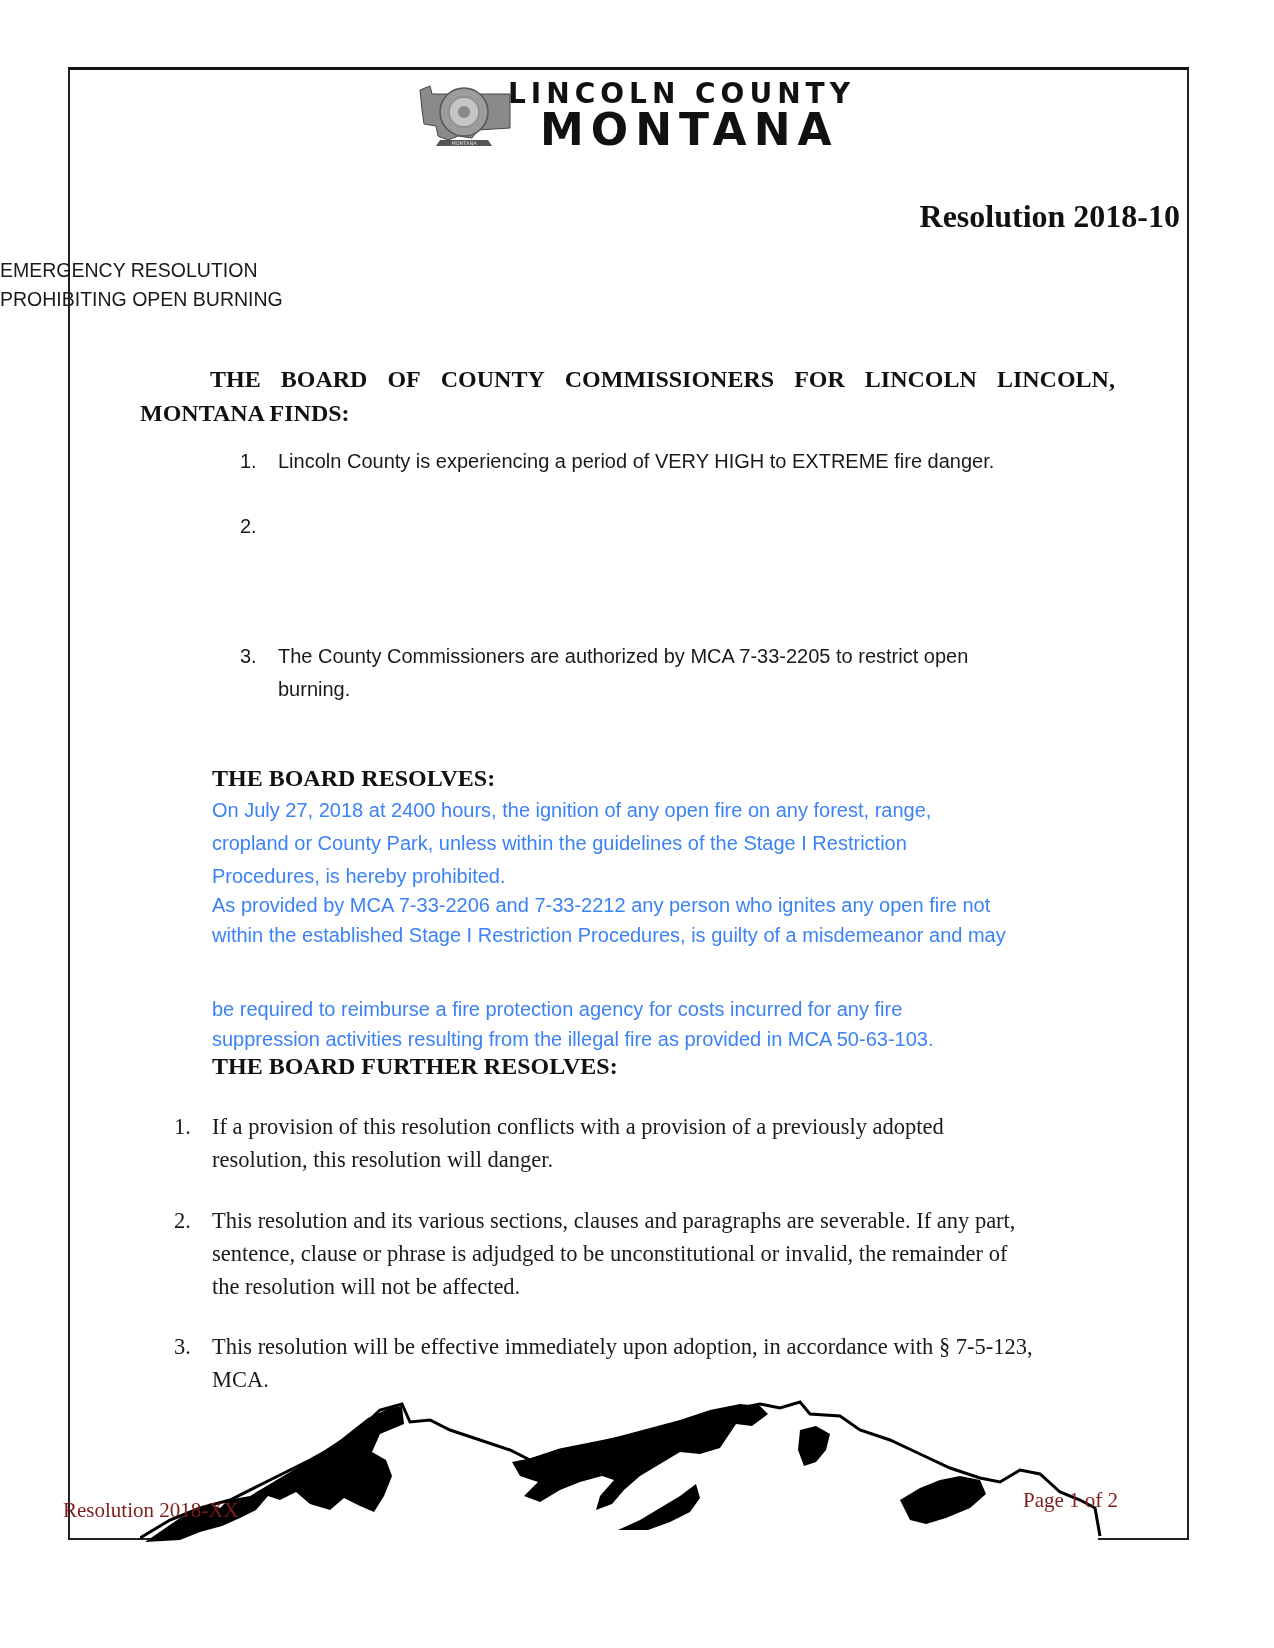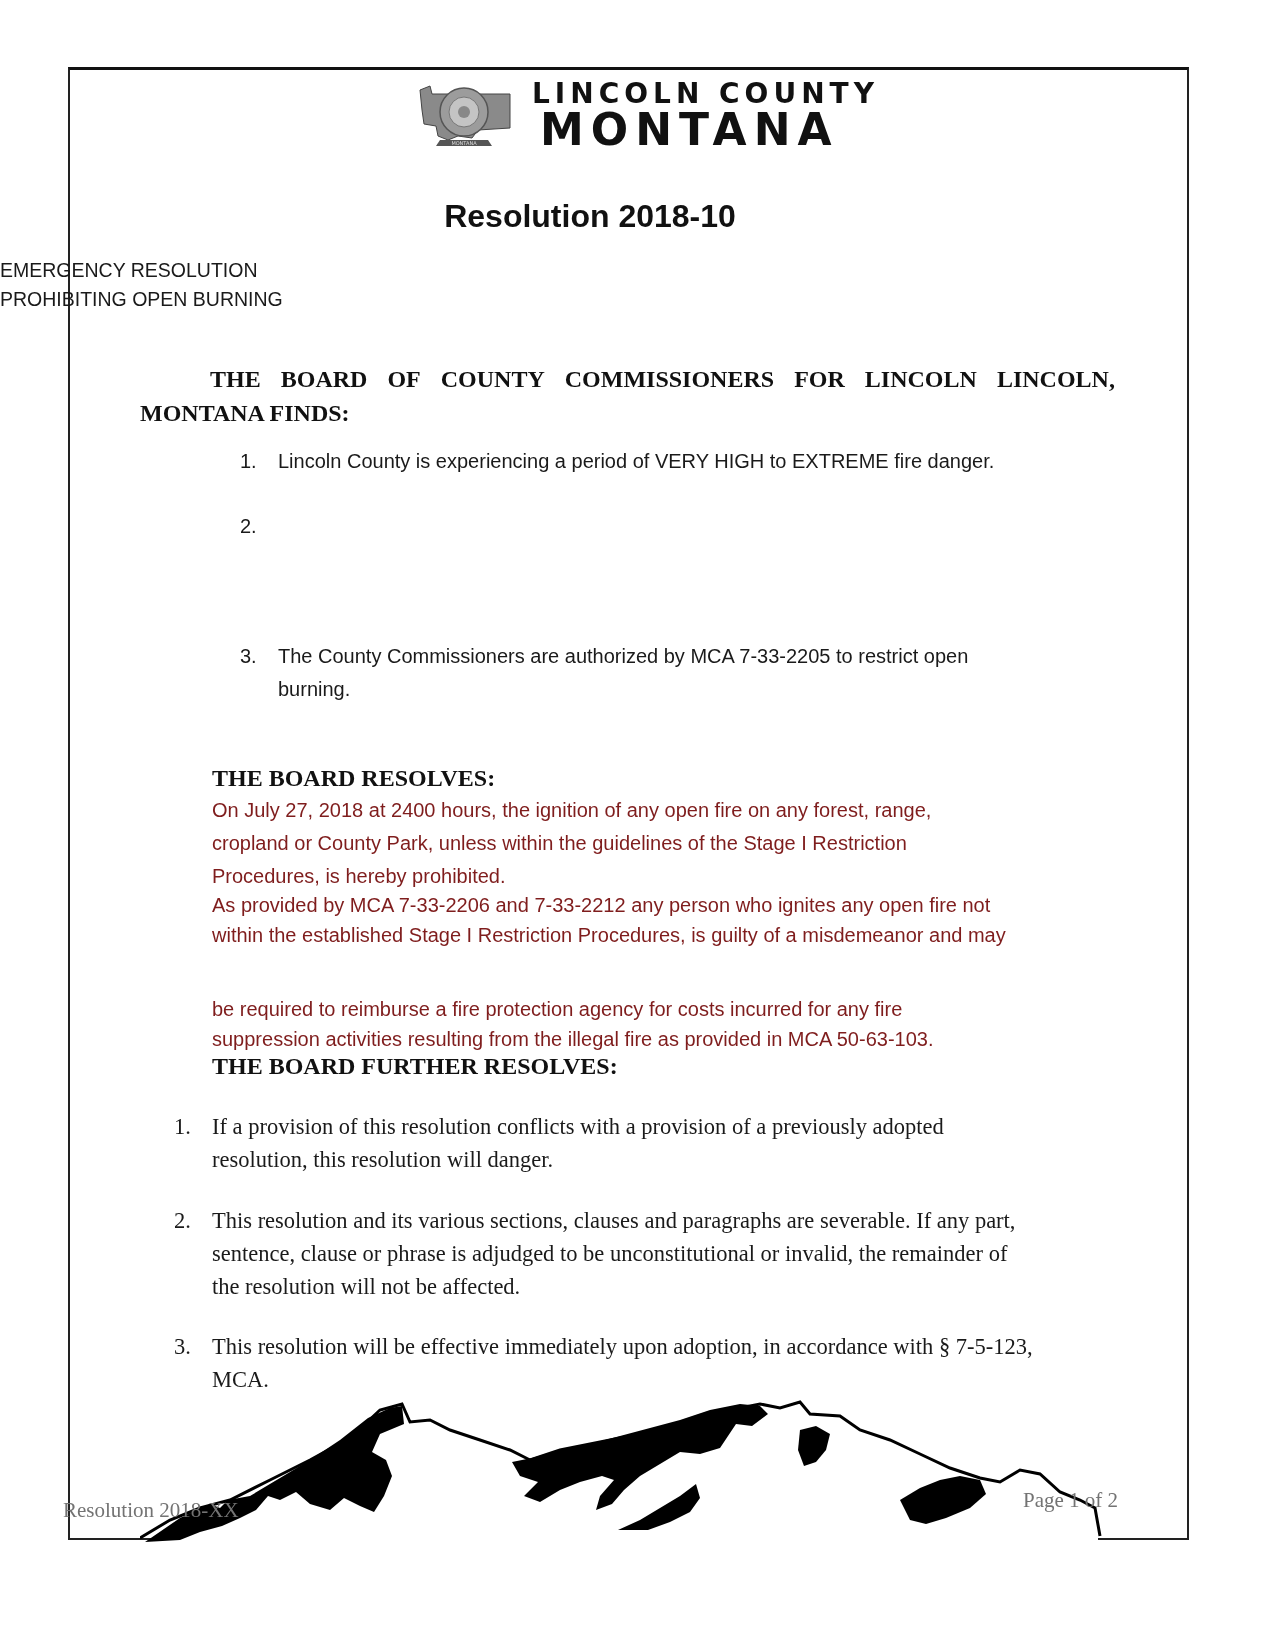--- a/index.html
+++ b/index.html
@@ -12,60 +12,60 @@
     border-top: 3px solid #111; border-left: 2px solid #222; border-right: 2px solid #222;
     box-sizing: border-box;
   }
   .frame-bottom {
     position: absolute; top: 1538px; height: 2px; background: #222;
   }
   .logo {
     position: absolute; left: 418px; top: 80px; width: 96px; height: 72px;
   }
   .brand1 {
-    position: absolute; left: 532px; top: 77px; font-family: "DejaVu Sans", sans-serif;
+    position: absolute; left: 508px; top: 77px; font-family: "DejaVu Sans", sans-serif;
     font-size: 28px; letter-spacing: 5px; font-weight: bold; color: #111; white-space: nowrap; text-align: center;
   }
   .brand2 {
     position: absolute; left: 540px; top: 104px; font-family: "DejaVu Sans", sans-serif;
     font-size: 44px; letter-spacing: 7px; font-weight: bold; color: #111; white-space: nowrap;
   }
   .title {
-    position: absolute; left: 0; width: 1180px; top: 198px; text-align: center;
-    font-family: Liberation Sans, sans-serif; font-weight: bold; font-size: 32px;
+    position: absolute; left: 0; width: 1180px; top: 198px; text-align: right;
+    font-family: Liberation Serif, serif; font-weight: bold; font-size: 32px;
   }
   .subtitle {
     position: absolute; left: 0; width: 1274px; text-align: left;
     font-family: "Liberation Sans", sans-serif; font-size: 19.5px; color: #1a1a1a;
   }
   .serif-bold {
     position: absolute; font-family: "Liberation Serif", serif; font-weight: bold;
     font-size: 24px; color: #111; white-space: nowrap;
   }
   .finds1 { left: 210px; top: 366px; width: 905px; display: flex; justify-content: space-between; }
   .finds2 { left: 140px; top: 400px; }
   .sans-item {
     position: absolute; font-family: "Liberation Sans", sans-serif; font-size: 20px;
     color: #1a1a1a; line-height: 34px;
   }
   .sans-item .num { position: absolute; left: 0; top: 0; }
   .sans-item .txt { position: absolute; left: 38px; top: 0; white-space: nowrap; }
   .para {
     position: absolute; left: 212px; font-family: "Liberation Sans", sans-serif;
-    font-size: 20px; color: #7f1d1d; white-space: nowrap;
+    font-size: 20px; color: #3b82f6; white-space: nowrap;
   }
   .serif-item {
     position: absolute; font-family: "Liberation Serif", serif; font-size: 22.5px; color: #1a1a1a;
   }
   .serif-item .num { position: absolute; left: 0; top: 0; }
   .serif-item .txt { position: absolute; left: 38px; top: 0; white-space: nowrap; }
   .line { display: block; height: 33px; }
   .mountains { position: absolute; left: 140px; top: 1400px; width: 1060px; height: 150px; }
   .footer {
-    position: absolute; font-family: "Liberation Serif", serif; font-size: 21px; color: #737373;
+    position: absolute; font-family: "Liberation Serif", serif; font-size: 21px; color: #7f1d1d;
   }
 </style>
 </head>
 <body>
 
 <div class="frame"></div>
 <div class="frame-bottom" style="left:68px;width:90px;"></div>
 <div class="frame-bottom" style="left:1098px;width:91px;"></div>
 
 <div class="logo">

